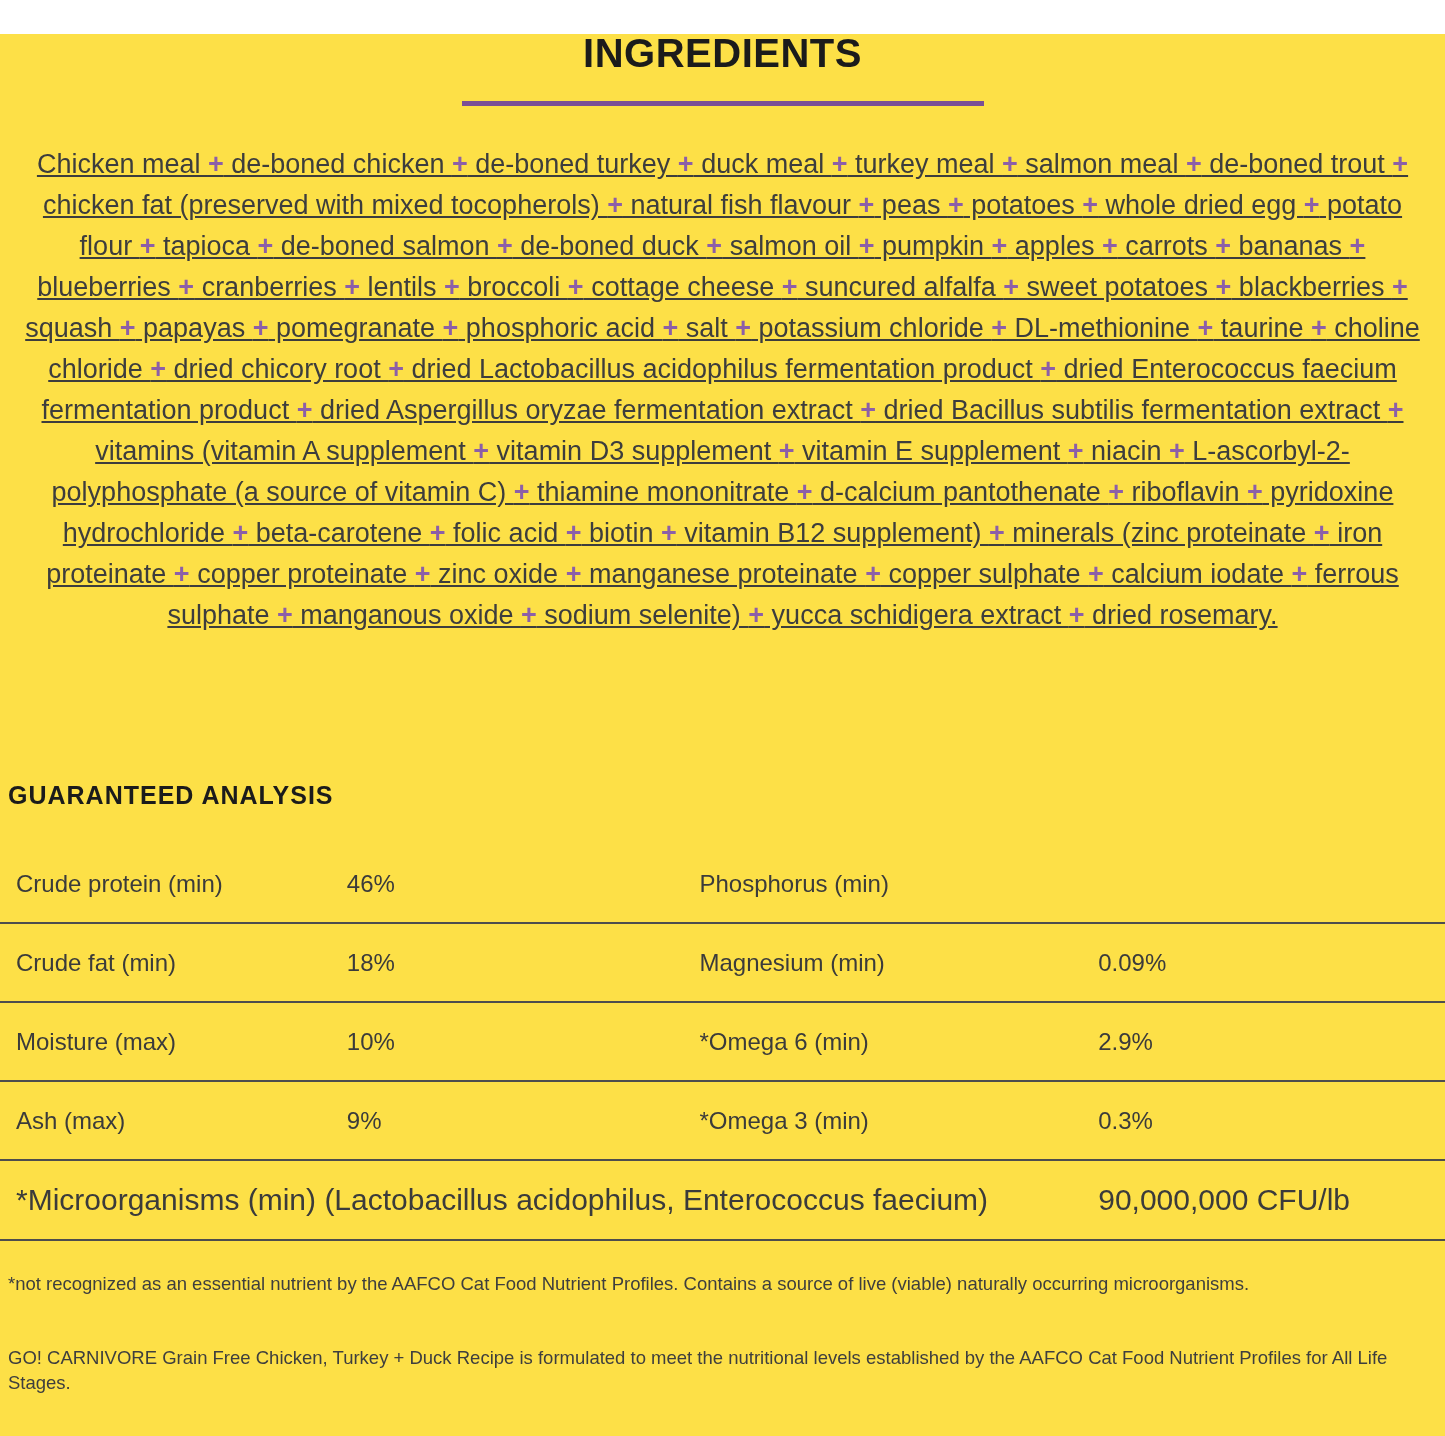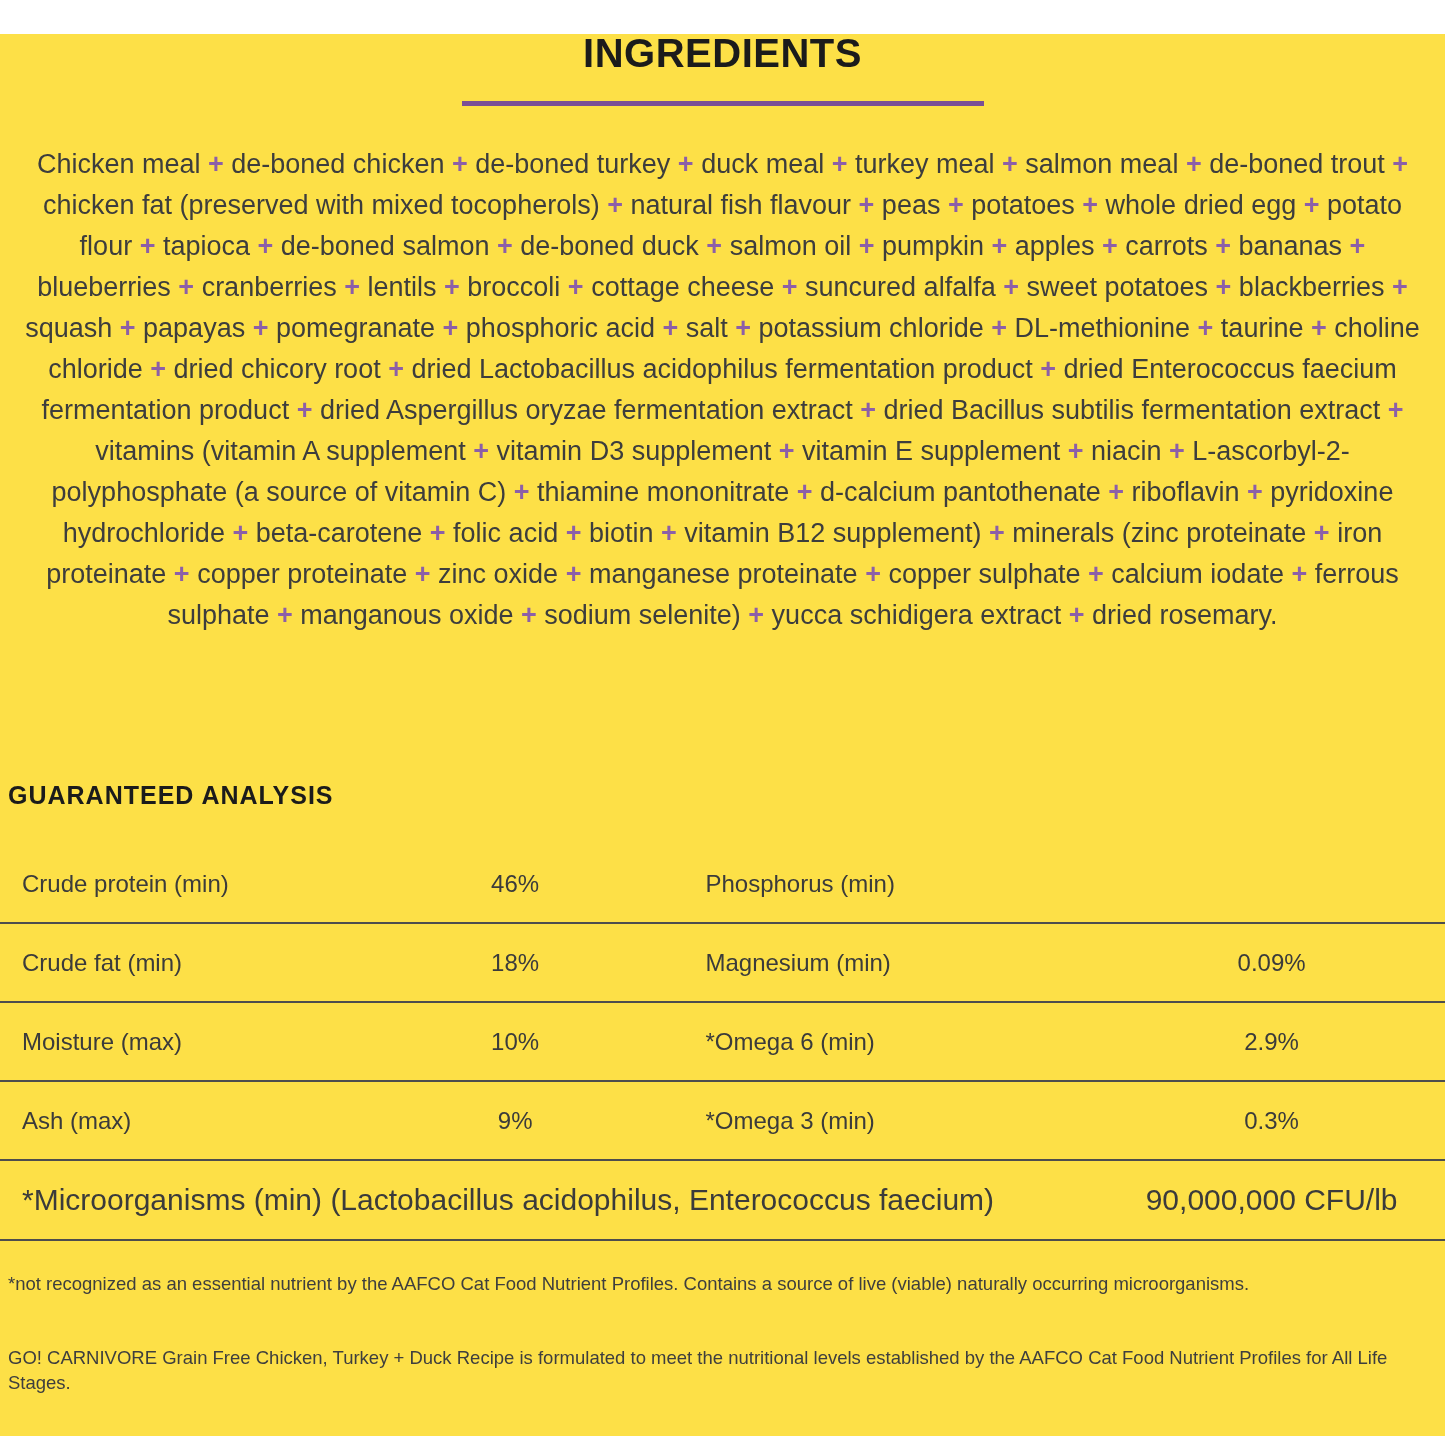--- a/index.html
+++ b/index.html
@@ -17,42 +17,42 @@
     color: #1b1b1b; text-align: center; line-height: 42px; margin-top: -2px;
   }
   .title-divider {
     width: 522px; height: 5px;
     background: var(--accent-purple, #7b4f95);
     margin: 27px auto 0;
   }
   .ingredients-text {
     margin: 38px 20px 0; min-height: 534px;
     font-size: 27px; line-height: 41px;
-    text-align: center; color: #3d3d3d;
+    text-align: center; color: #3d3d3d; text-decoration: underline;
   }
   .ingredients-text .plus {
     color: var(--plus-purple, #8c5fa8);
     font-weight: 700;
   }
   .analysis-title {
     margin: 99px 0 0 8px;
     font-size: 25px; font-weight: 800; letter-spacing: 1px;
     color: #1b1b1b; line-height: 36px;
   }
   .ga-table { margin-top: 32px; }
   .ga-row {
     display: grid;
     grid-template-columns: 24% 23.3% 28.7% 24%;
     align-items: center;
     height: 79px;
     border-bottom: 2px solid var(--rule-gray, #4d4d4d);
     font-size: 24px; color: #3b3b3b;
   }
-  .ga-label { padding-left: 22px; }
-  .ga-value { text-align: center; }
+  .ga-label { padding-left: 16px; }
+  .ga-value { }
   .ga-micro {
     display: flex; align-items: center;
     height: 80px;
     border-bottom: 2px solid var(--rule-gray, #4d4d4d);
     font-size: 30px; color: #3b3b3b;
   }
   .ga-micro .ga-label { flex: 1; }
   .ga-micro .ga-value { width: 24%; }
   .footnote-1 {
     margin: 30px 8px 0;

